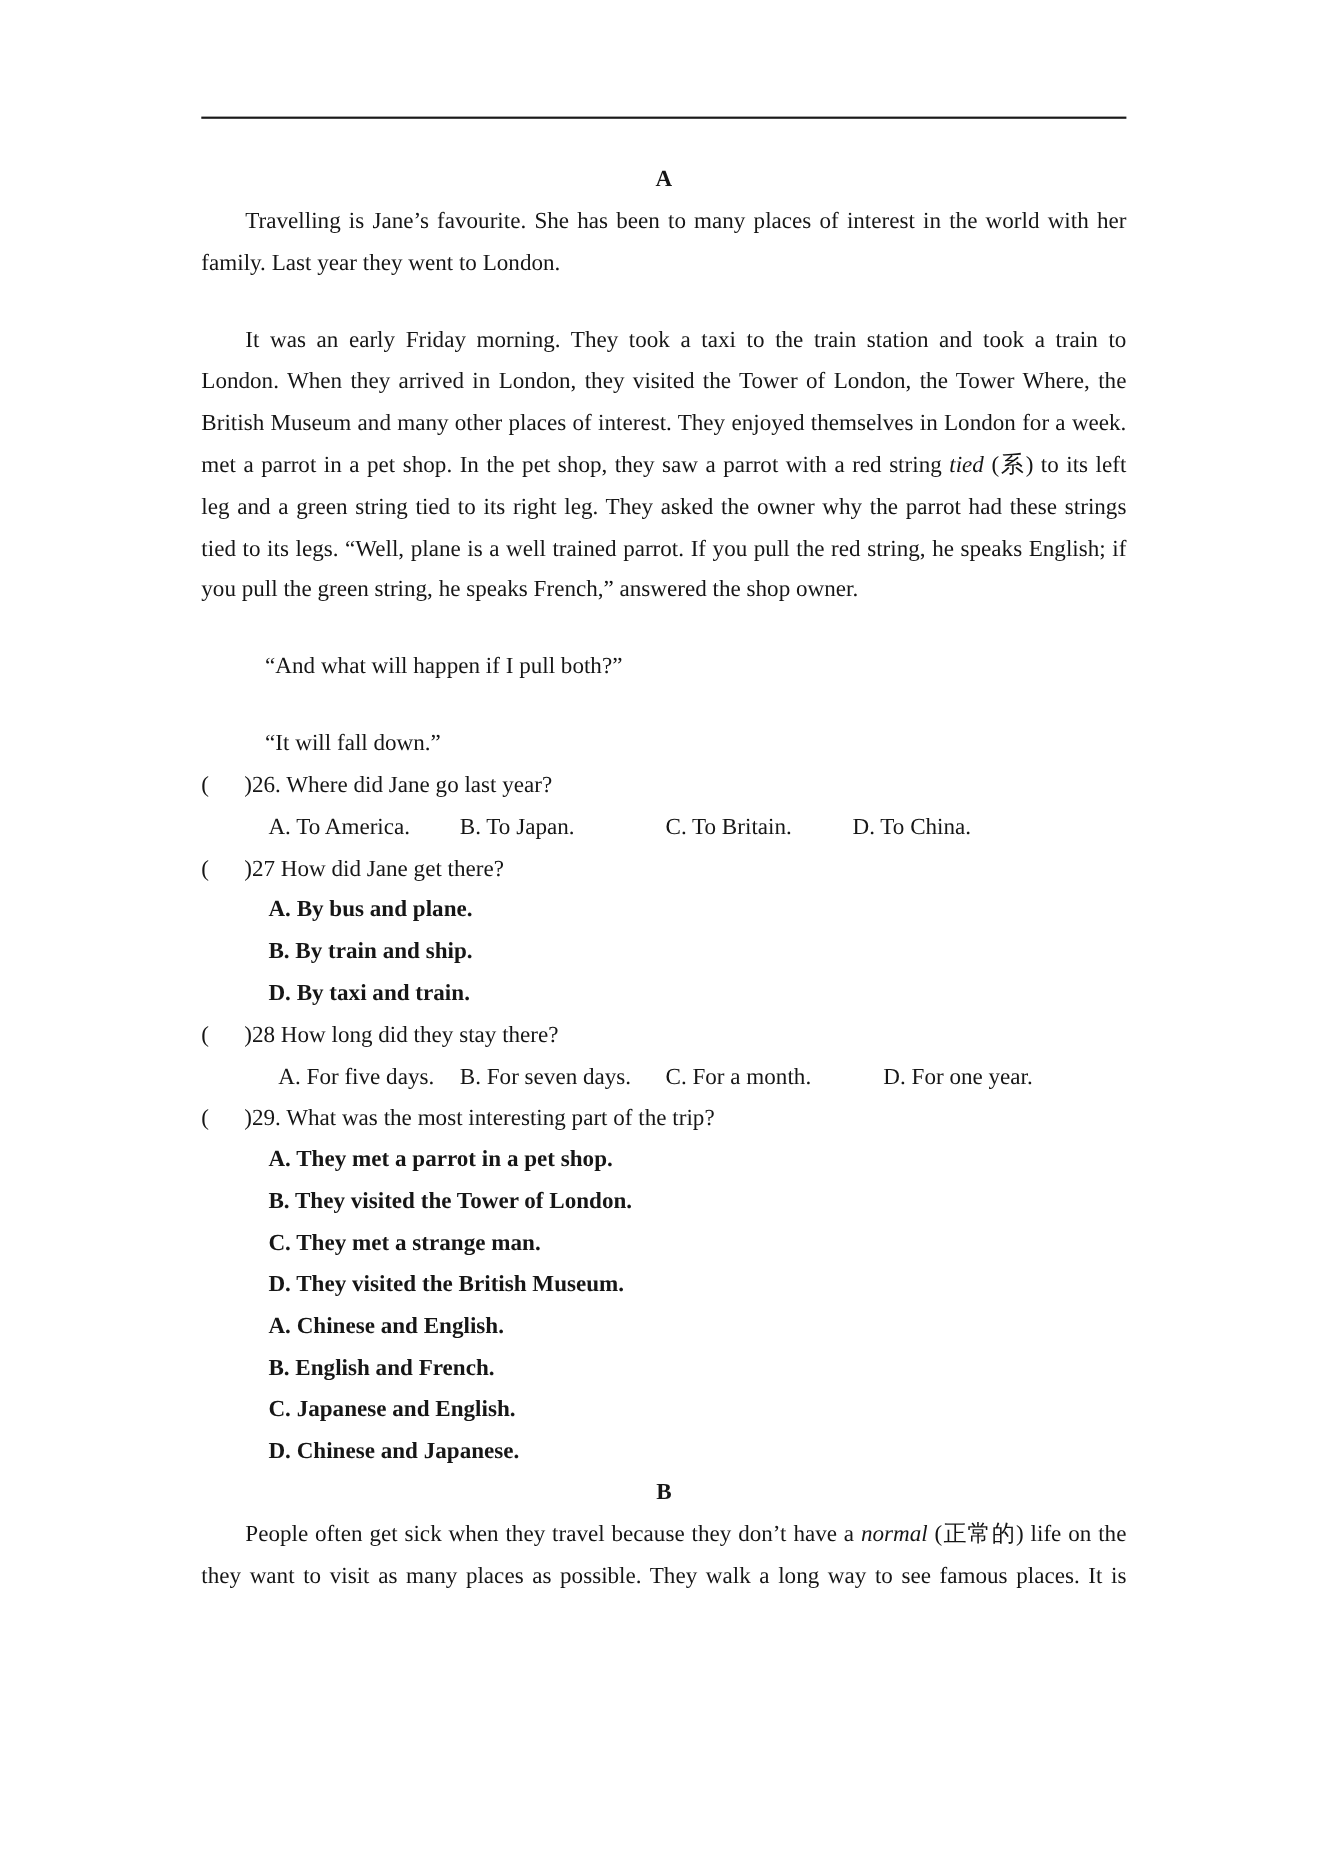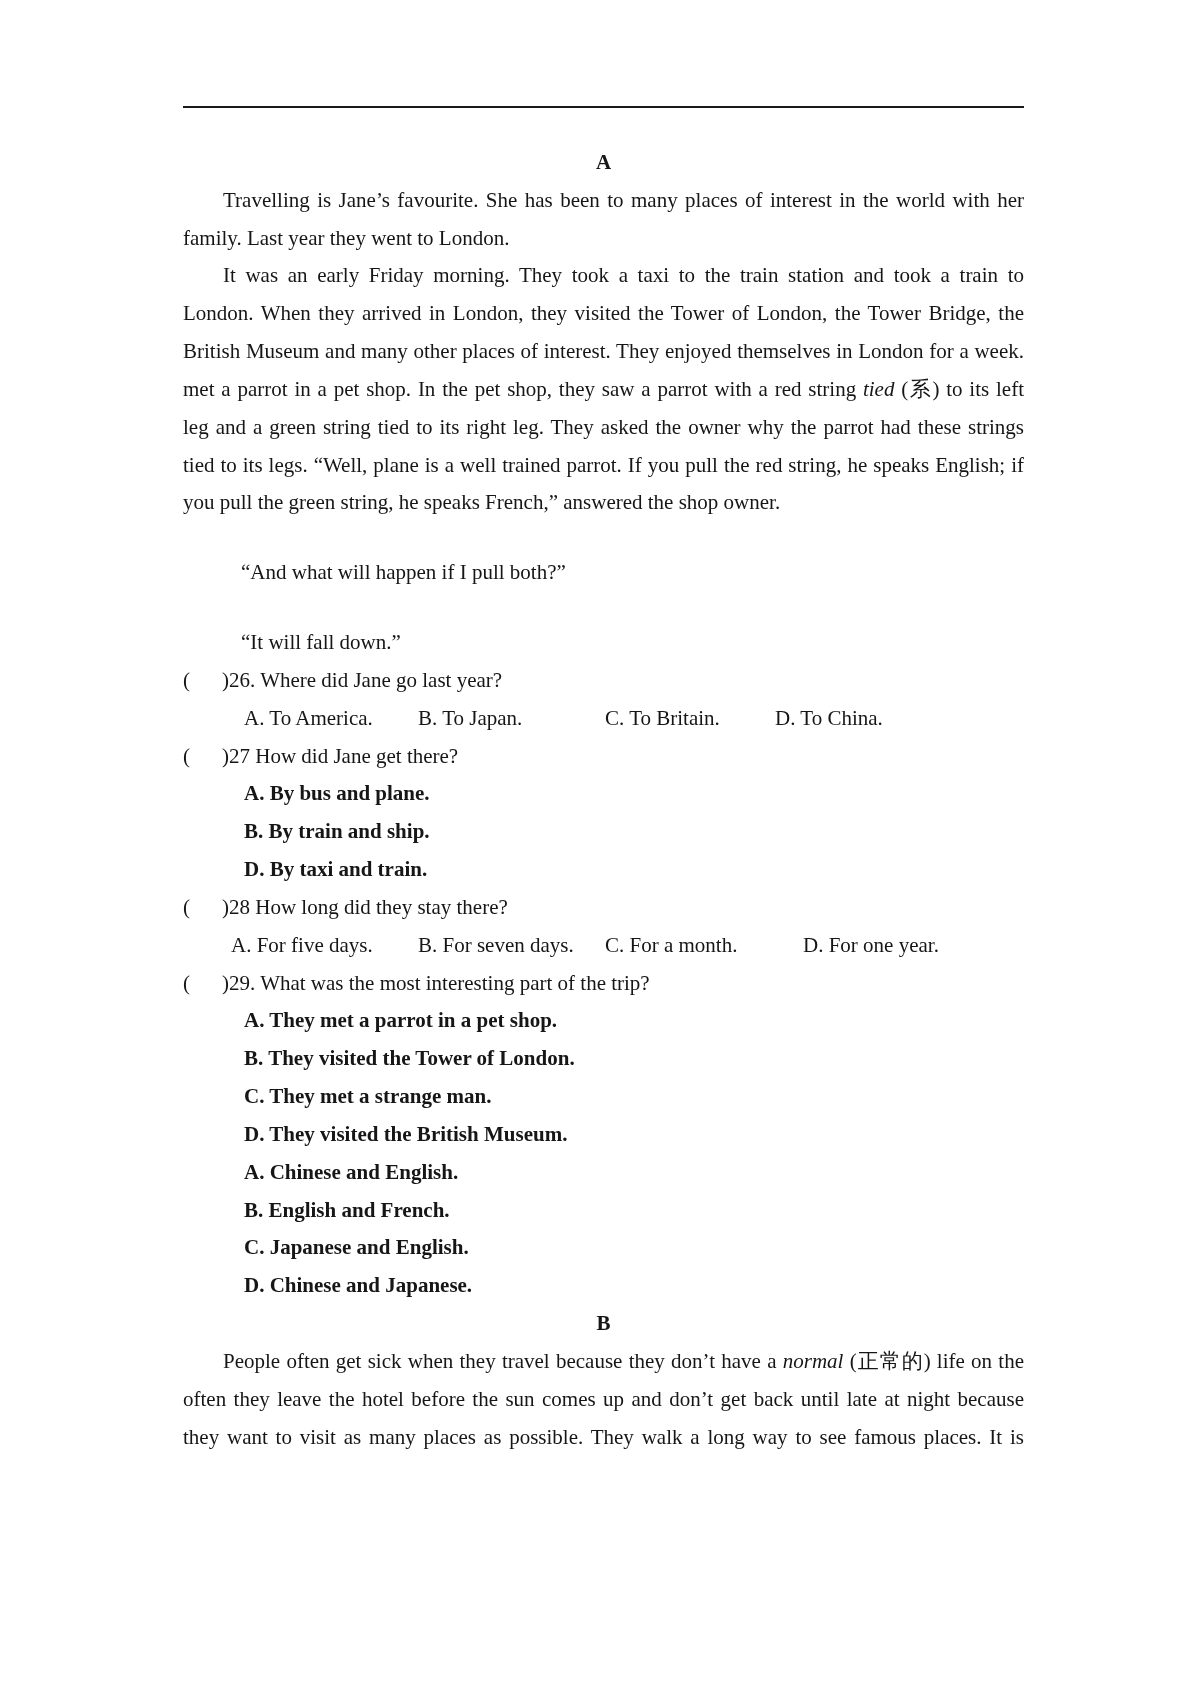--- a/index.html
+++ b/index.html
@@ -64,22 +64,22 @@
 
 <div class="page">
   <div class="rule"></div>
   <div class="content">
     <div class="line heading">A</div>
     <div id="slot-a-p1">
         <div class="line justify" style="text-indent: 40px;"><span>Travelling is Jane’s favourite. She has been to many places of interest in the world with her</span></div>
         <div class="line"><span>family. Last year they went to London.</span></div>
       </div>
     <div id="slot-a-p2">
-        <div class="line justify" style="text-indent: 40px;"><span>It was an early Friday morning. They took a taxi to the train station and took a train to</span></div>
-        <div class="line justify"><span>London. When they arrived in London, they visited the Tower of London, the Tower Bridge, the</span></div>
+        <div class="line justify" style="text-indent: 40px; margin-top: 33px;"><span>It was an early Friday morning. They took a taxi to the train station and took a train to</span></div>
+        <div class="line justify"><span>London. When they arrived in London, they visited the Tower of London, the Tower Where, the</span></div>
         <div class="line justify"><span>British Museum and many other places of interest. They enjoyed themselves in London for a week.</span></div>
         <div class="line justify"><span>met a parrot in a pet shop. In the pet shop, they saw a parrot with a red string </span><span class="it">tied</span><span> (系) to its left</span></div>
         <div class="line justify"><span>leg and a green string tied to its right leg. They asked the owner why the parrot had these strings</span></div>
         <div class="line justify"><span>tied to its legs. “Well, plane is a well trained parrot. If you pull the red string, he speaks English; if</span></div>
         <div class="line"><span>you pull the green string, he speaks French,” answered the shop owner.</span></div>
       </div>
     <div id="slot-a-dialogue">
         <div class="line dialogue">“And what will happen if I pull both?”</div>
         <div class="line dialogue">“It will fall down.”</div>
       </div>
@@ -90,35 +90,34 @@
           <span class="opt" style="left: 235px;">B. To Japan.</span>
           <span class="opt" style="left: 422px;">C. To Britain.</span>
           <span class="opt" style="left: 592px;">D. To China.</span>
         </div>
         <div class="line"><span>(</span><span class="q-gap"></span><span>)27</span> <span>How did Jane get there?</span></div>
         <div class="line opt-list"><span>A. By bus and plane.</span></div>
         <div class="line opt-list"><span>B. By train and ship.</span></div>
         <div class="line opt-list"><span>D. By taxi and train.</span></div>
         <div class="line"><span>(</span><span class="q-gap"></span><span>)28</span> <span>How long did they stay there?</span></div>
         <div class="line opt-row">
-          <span class="opt" style="left: 48px;">A. For five days.</span>
+          <span class="opt" style="left: 70px;">A. For five days.</span>
           <span class="opt" style="left: 235px;">B. For seven days.</span>
           <span class="opt" style="left: 422px;">C. For a month.</span>
           <span class="opt" style="left: 592px; margin-left: 28px;">D. For one year.</span>
         </div>
         <div class="line"><span>(</span><span class="q-gap"></span><span>)29.</span> <span>What was the most interesting part of the trip?</span></div>
         <div class="line opt-list"><span>A. They met a parrot in a pet shop.</span></div>
         <div class="line opt-list"><span>B. They visited the Tower of London.</span></div>
         <div class="line opt-list"><span>C. They met a strange man.</span></div>
         <div class="line opt-list"><span>D. They visited the British Museum.</span></div>
         <div class="line opt-list"><span>A. Chinese and English.</span></div>
         <div class="line opt-list"><span>B. English and French.</span></div>
         <div class="line opt-list"><span>C. Japanese and English.</span></div>
         <div class="line opt-list"><span>D. Chinese and Japanese.</span></div>
       </div>
     <div class="line heading">B</div>
     <div id="slot-b-p1">
         <div class="line justify" style="text-indent: 40px;"><span>People often get sick when they travel because they don’t have a </span><span class="it">normal</span><span> (正常的) life on the</span></div>
-        <div class="line justify"><span>often they leave the hotel before the sun comes up and don’t get back until late at night because</span></div>
         <div class="line justify"><span>they want to visit as many places as possible. They walk a long way to see famous places. It is</span></div>
       </div>
   </div>
 </div>
 
 </body></html>

